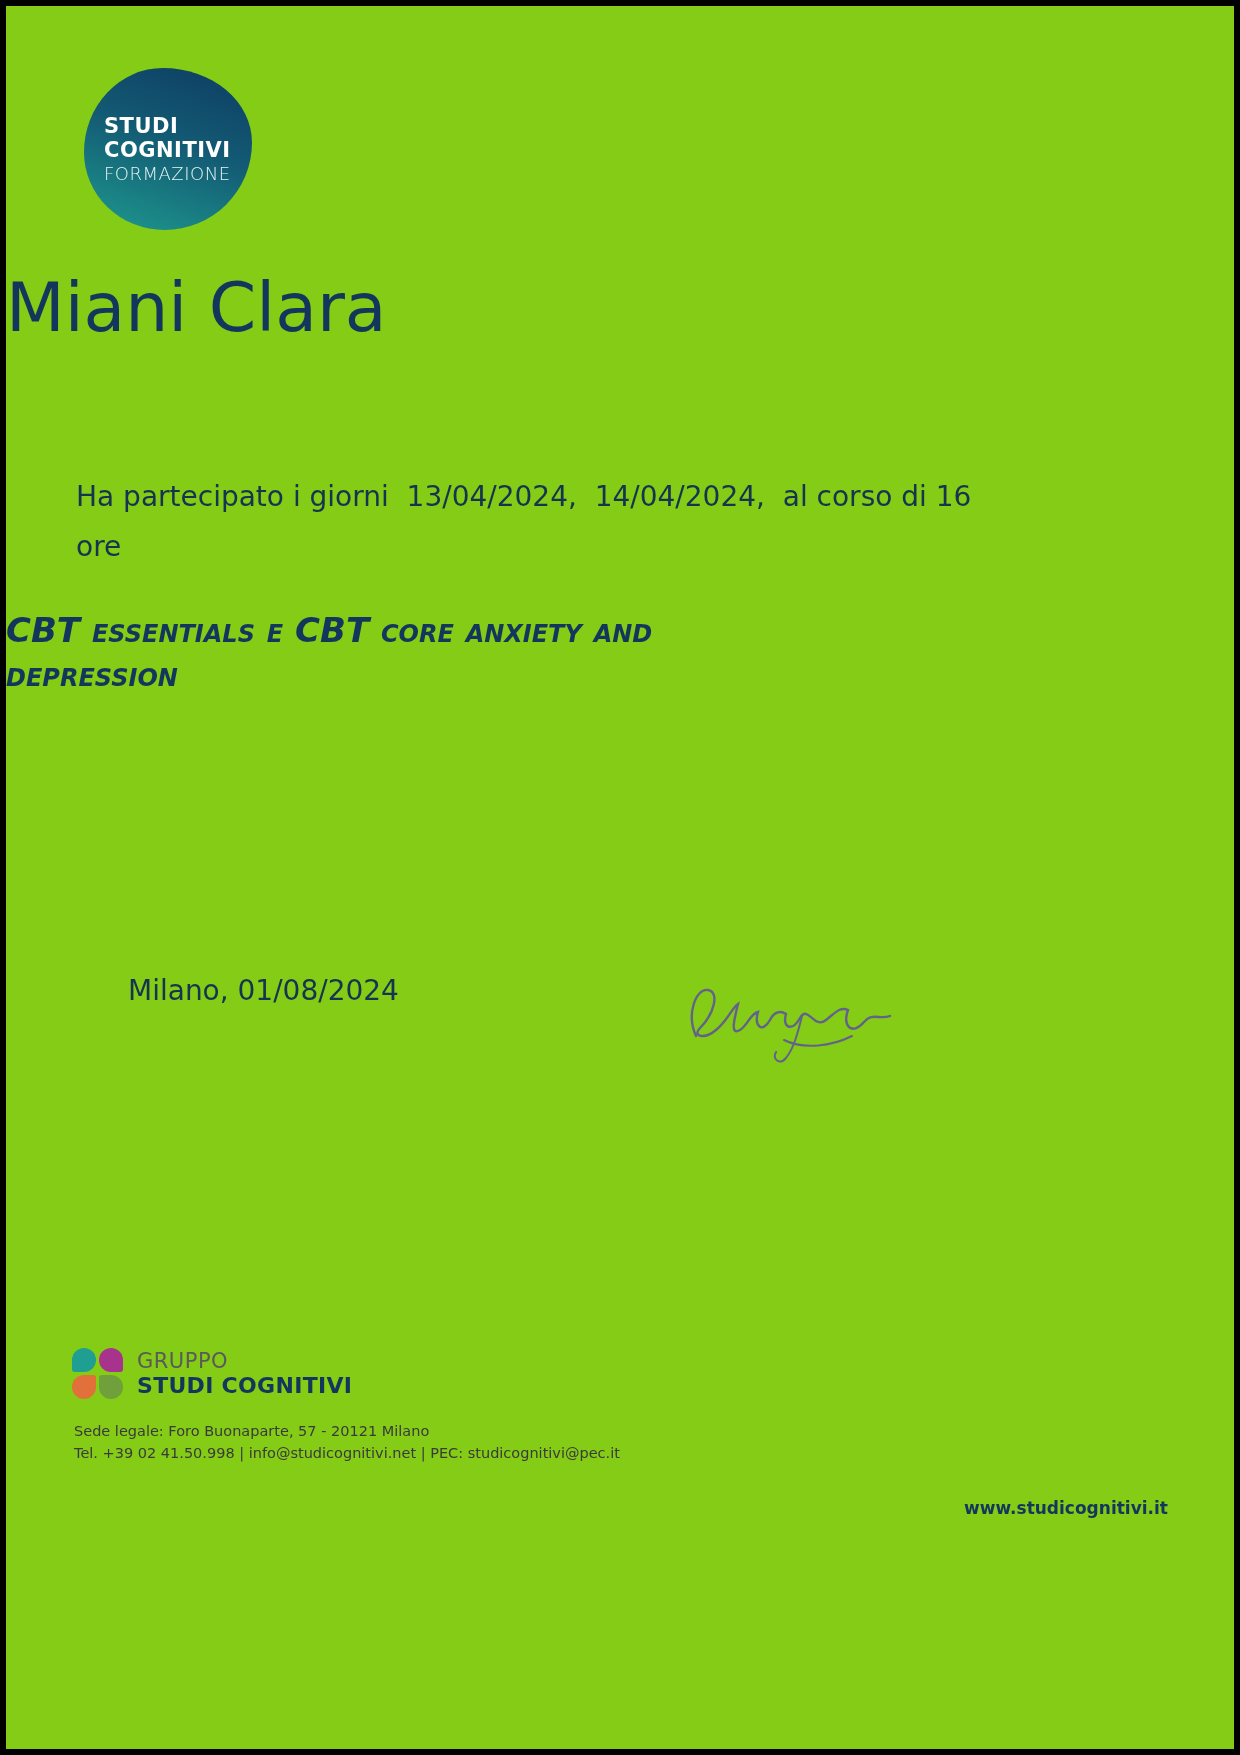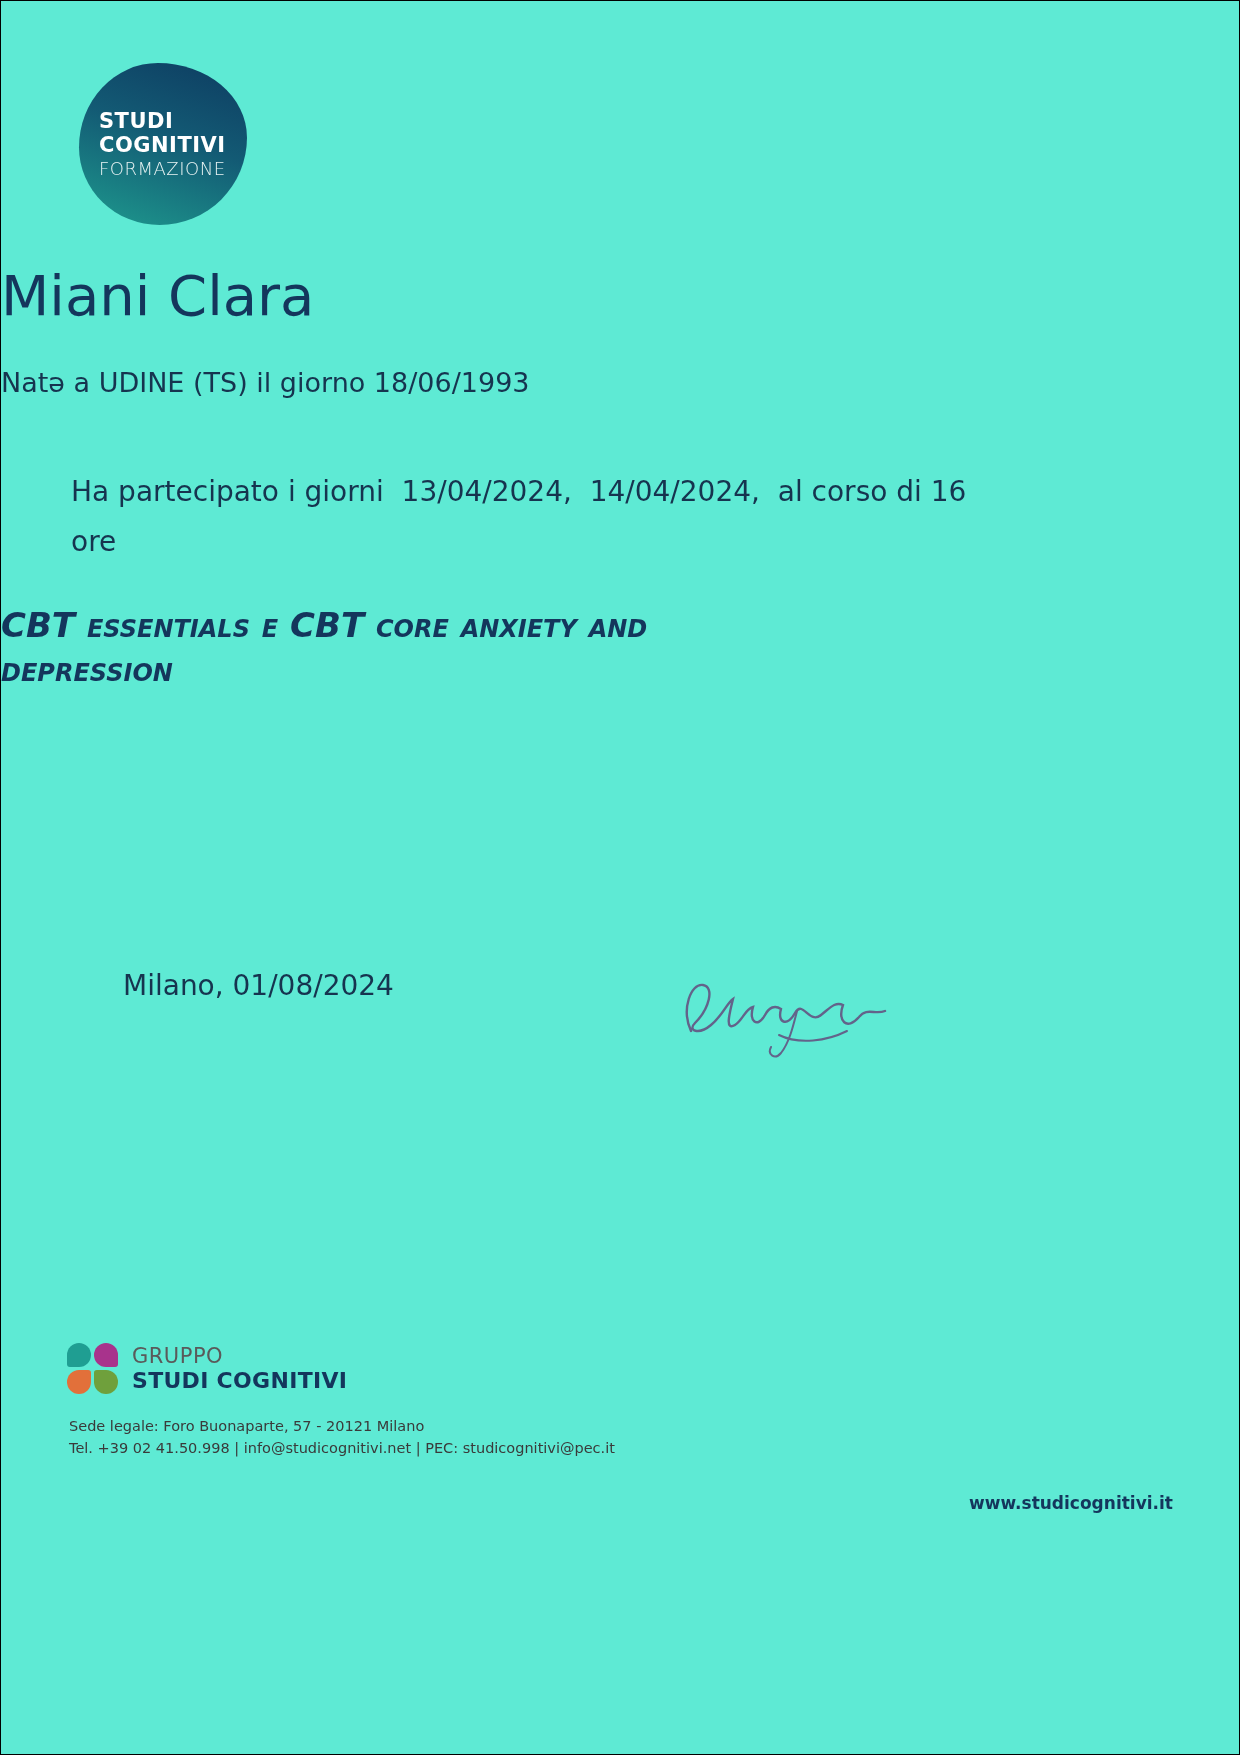--- a/index.html
+++ b/index.html
@@ -5,40 +5,40 @@
   html,body { margin:0; padding:0; background:#ffffff; }
   body {
     width:1240px; height:1755px;
     font-family:"DejaVu Sans","Liberation Sans",sans-serif;
     color:#16344f;
     position:relative;
     box-sizing:border-box;
   }
   .page {
     position:absolute; inset:0;
-    border:1px solid #000000;
-    background:#5eead4;
+    border:6px solid #000000;
+    background:#84cc16;
     overflow:hidden;
   }
 
   
   .logo-blob {
     position:absolute; left:78px; top:62px;
     width:168px; height:162px;
     background:linear-gradient(200deg,#0e3f63 5%,#135a74 45%,#1e9a8e 100%);
     border-radius:47% 53% 52% 48% / 52% 46% 54% 48%;
     display:flex; align-items:center;
   }
   .logo-text { padding-left:20px; color:#ffffff; line-height:1.18; }
   .logo-text .l1, .logo-text .l2 { display:block; font-weight:bold; font-size:21px; letter-spacing:0.5px; }
   .logo-text .l3 { display:block; font-weight:300; font-size:18px; letter-spacing:0.5px; color:#eaf4f4; }
 
   .recipient-name {
     margin:0; position:absolute; top:262px; left:0; width:100%;
-    font-size:56px; font-weight:400; color:#14365c;
+    font-size:68px; font-weight:400; color:#14365c;
   }
   .birth-line {
     position:absolute; top:366px; left:0; width:100%;
     font-size:27px; font-weight:500; color:#16344f;
   }
   .participation {
     position:absolute; top:466px; left:70px; width:940px;
     font-size:28px; font-weight:500; color:#16344f;
     text-align:left; white-space:pre-wrap; line-height:50px;
   }
@@ -91,21 +91,20 @@
   <div class="logo-blob">
     <div class="logo-text">
       <span class="l1">STUDI</span>
       <span class="l2">COGNITIVI</span>
       <span class="l3">FORMAZIONE</span>
     </div>
   </div>
 
   <h1 class="recipient-name">Miani Clara</h1>
 
-  <div class="birth-line">Natə a UDINE (TS) il giorno 18/06/1993</div>
 
   <div class="participation"><span>Ha partecipato i giorni  13/04/2024,  14/04/2024,  al corso di 16</span><br><span>ore</span></div>
 
   <div class="course-title">
     <span class="keep-caps" style="text-transform:none;">CBT essentials e CBT core anxiety and</span><br>
     <span>depression</span>
   </div>
 
 
   <div class="place-date">Milano, 01/08/2024</div>

